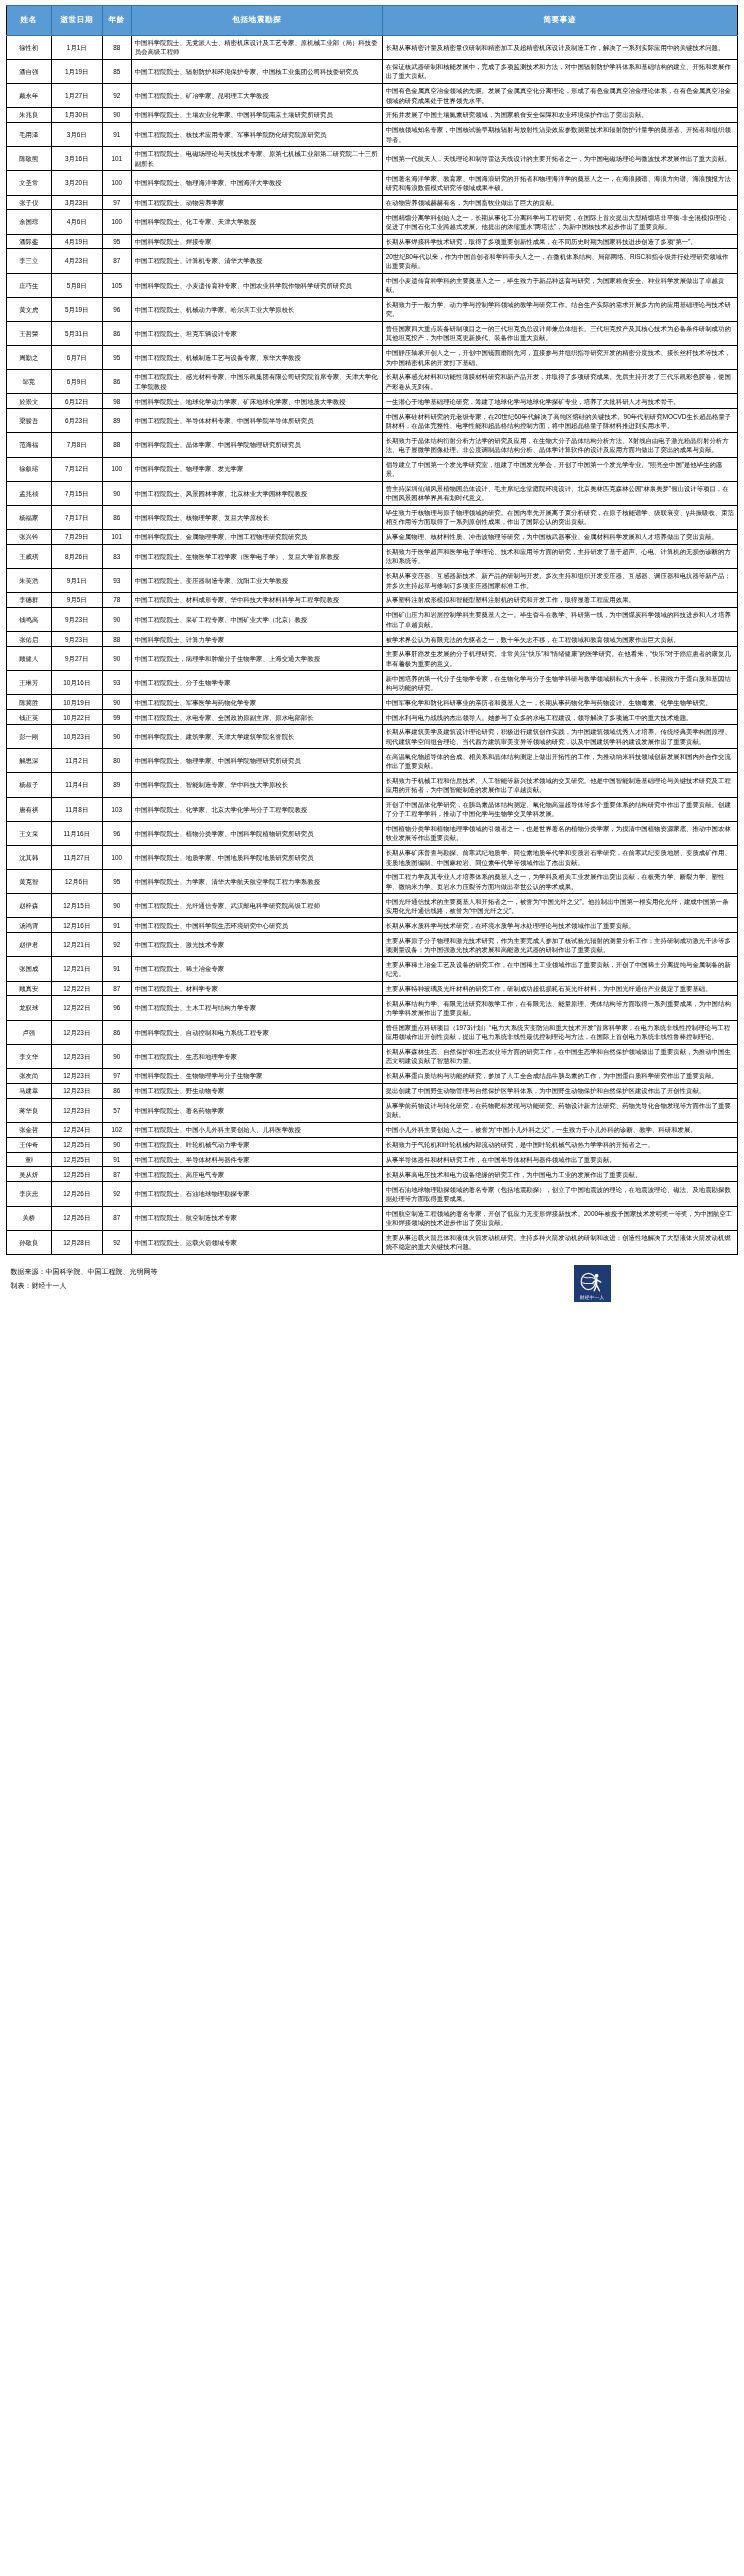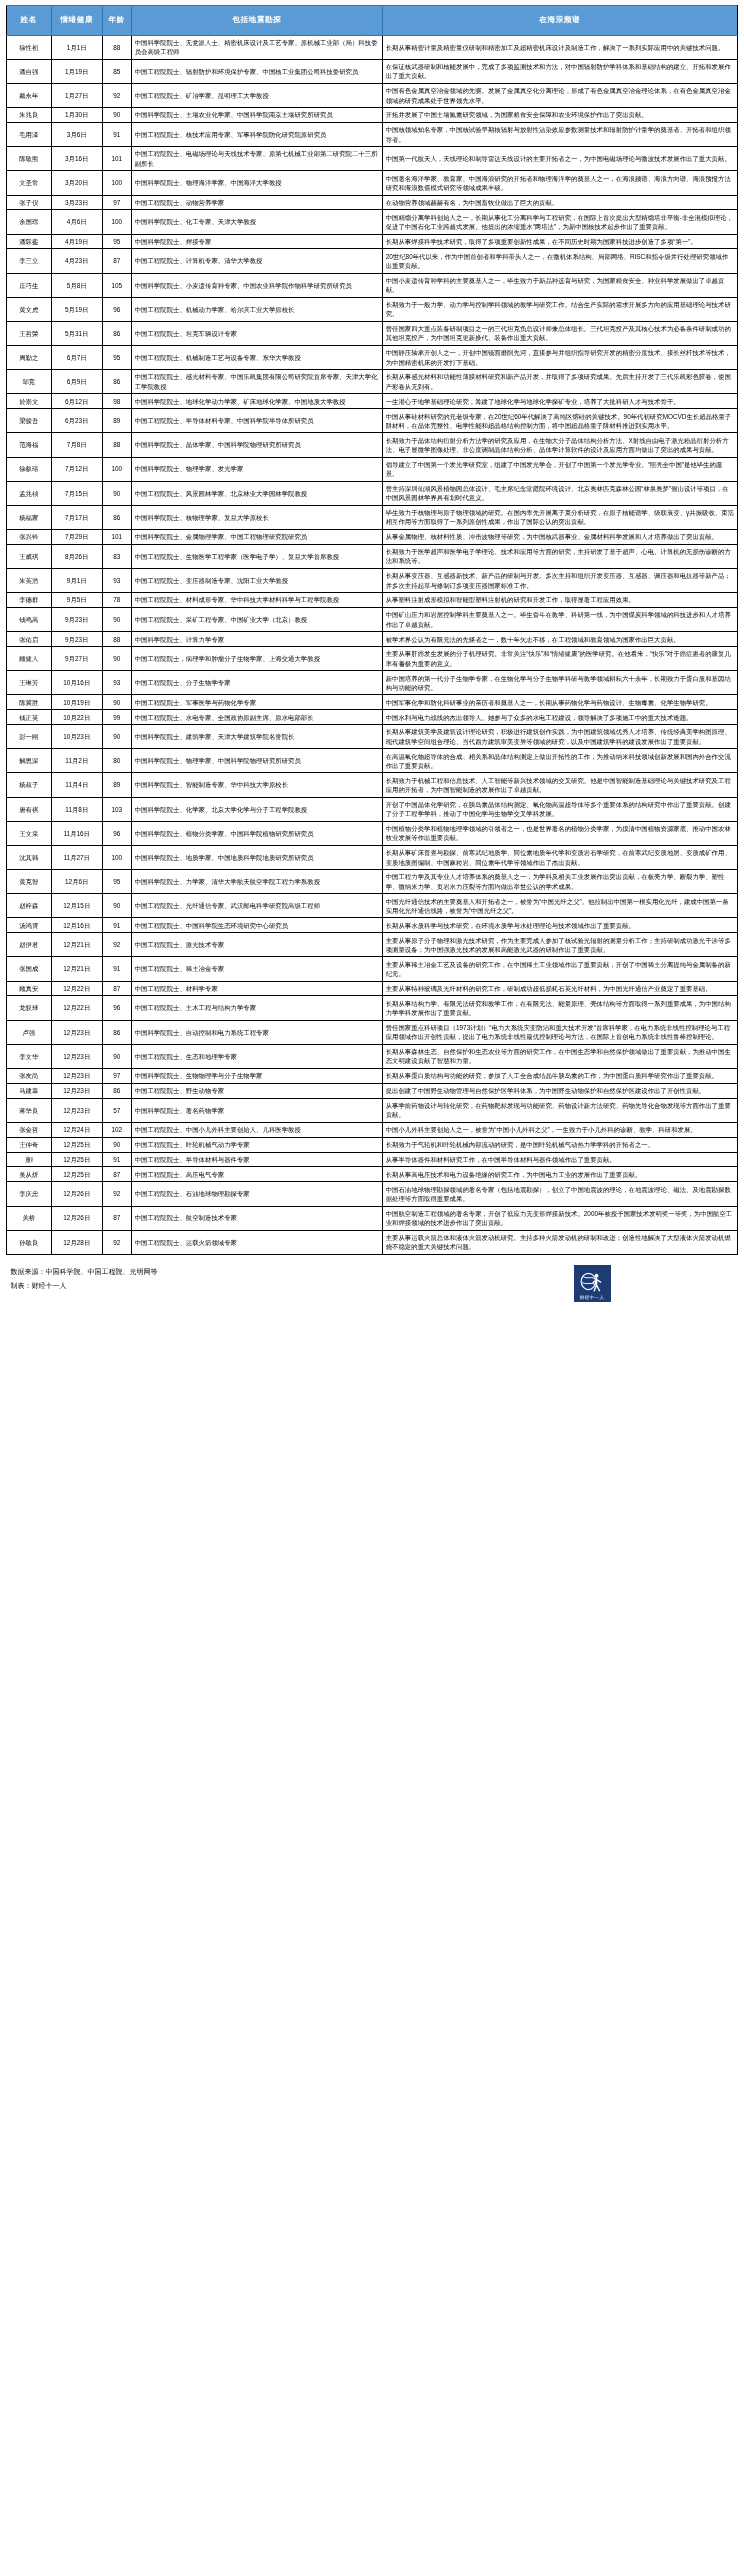--- a/index.html
+++ b/index.html
@@ -111,24 +111,24 @@
     <colgroup>
       <col class="c-name">
       <col class="c-date">
       <col class="c-age">
       <col class="c-field">
       <col class="c-deeds">
     </colgroup>
     <thead>
       <tr>
         <th class="first">姓名</th>
-        <th>情绪健康</th>
+        <th>逝世日期</th>
         <th>年龄</th>
         <th>包括地震勘探</th>
-        <th class="last">在海浪频谱</th>
+        <th class="last">简要事迹</th>
       </tr>
     </thead>
     <tbody id="obit-body">
         <tr>
           <td class="name first">徐性初</td>
           <td class="date">1月1日</td>
           <td class="age">88</td>
           <td class="field">中国科学院院士、无党派人士、精密机床设计及工艺专家、原机械工业部（局）科技委员会高级工程师</td>
           <td class="deeds last">长期从事精密计量及精密量仪研制和精密加工及超精密机床设计及制造工作，解决了一系列实际应用中的关键技术问题。</td>
         </tr>

